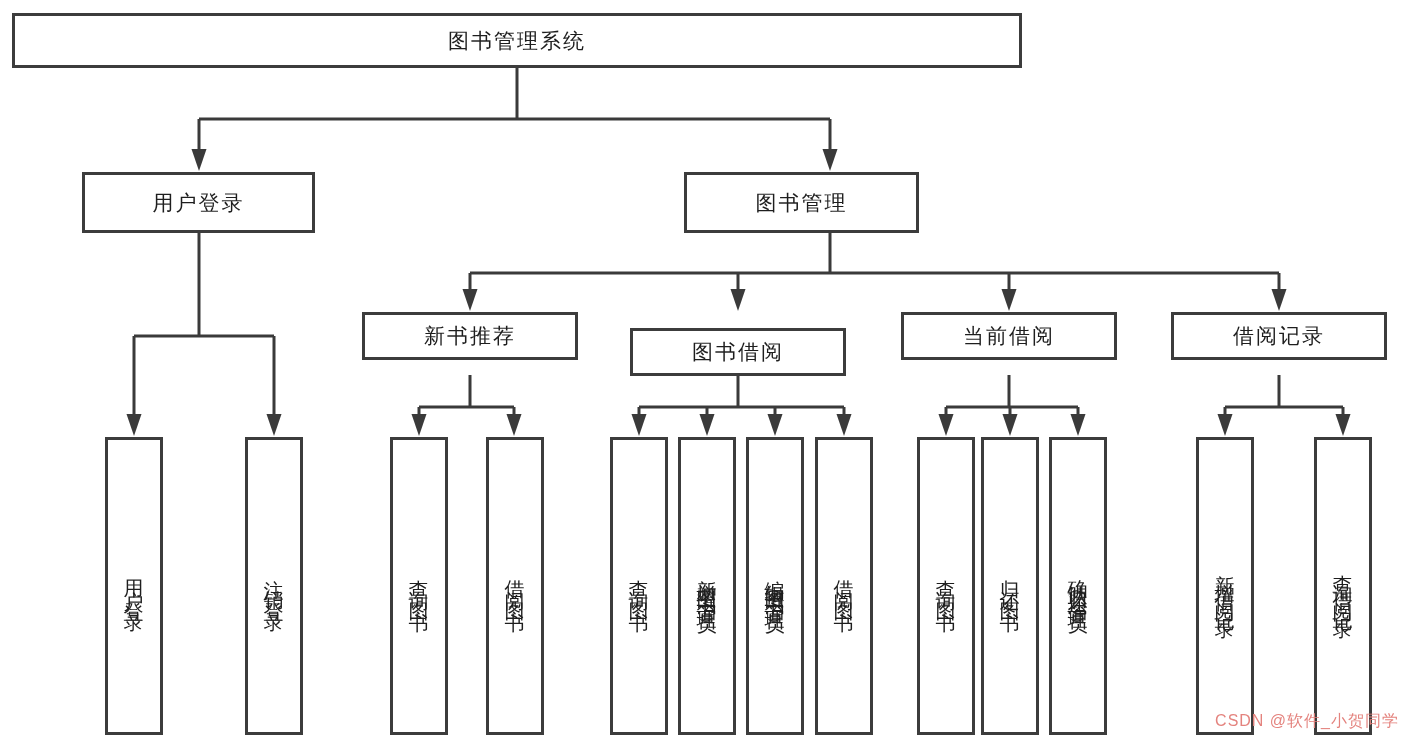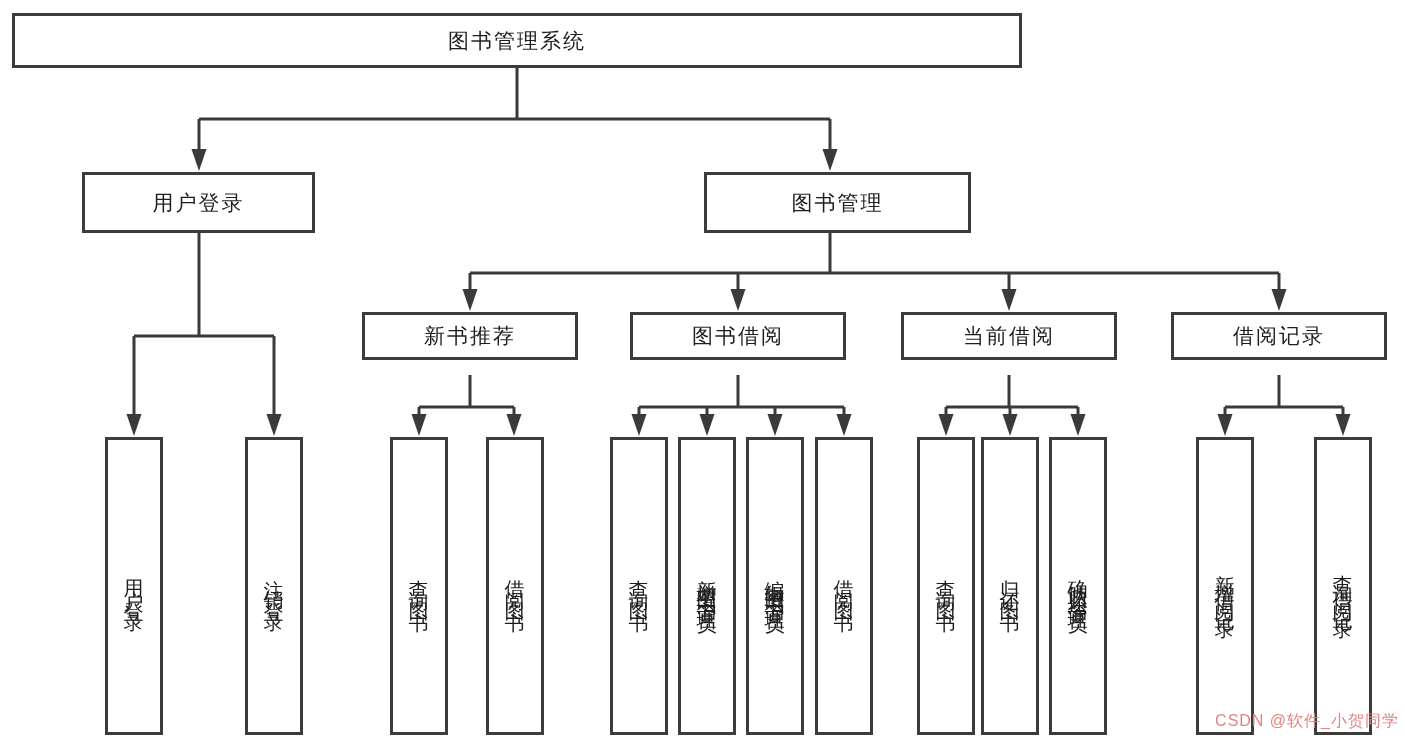--- a/index.html
+++ b/index.html
@@ -32,24 +32,24 @@
     display: flex;
     align-items: center;
     justify-content: center;
     font-size: 21px;
     letter-spacing: 2px;
     white-space: nowrap;
     z-index: 2;
   }
   .node--root   { left: 12px;   top: 13px;  width: 1010px; height: 55px; }
   .node--lvl2a  { left: 82px;   top: 172px; width: 233px;  height: 61px; }
-  .node--lvl2b  { left: 704px;  top: 172px; width: 267px;  height: 61px; }
+  .node--lvl2b  { left: 684px;  top: 172px; width: 235px;  height: 61px; }
   .node--lvl3   { top: 312px; width: 216px; height: 48px; }
   .node--lvl3.c1 { left: 362px;  }
-  .node--lvl3.c2 { left: 630px;  }
+  .node--lvl3.c2 { left: 630px; margin-top: 16px;  }
   .node--lvl3.c3 { left: 901px;  }
   .node--lvl3.c4 { left: 1171px; }
   .leaf {
     position: absolute;
     box-sizing: border-box;
     border: 3px solid #3c3c3c;
     background: #ffffff;
     top: 437px;
     width: 58px;
     height: 298px;

